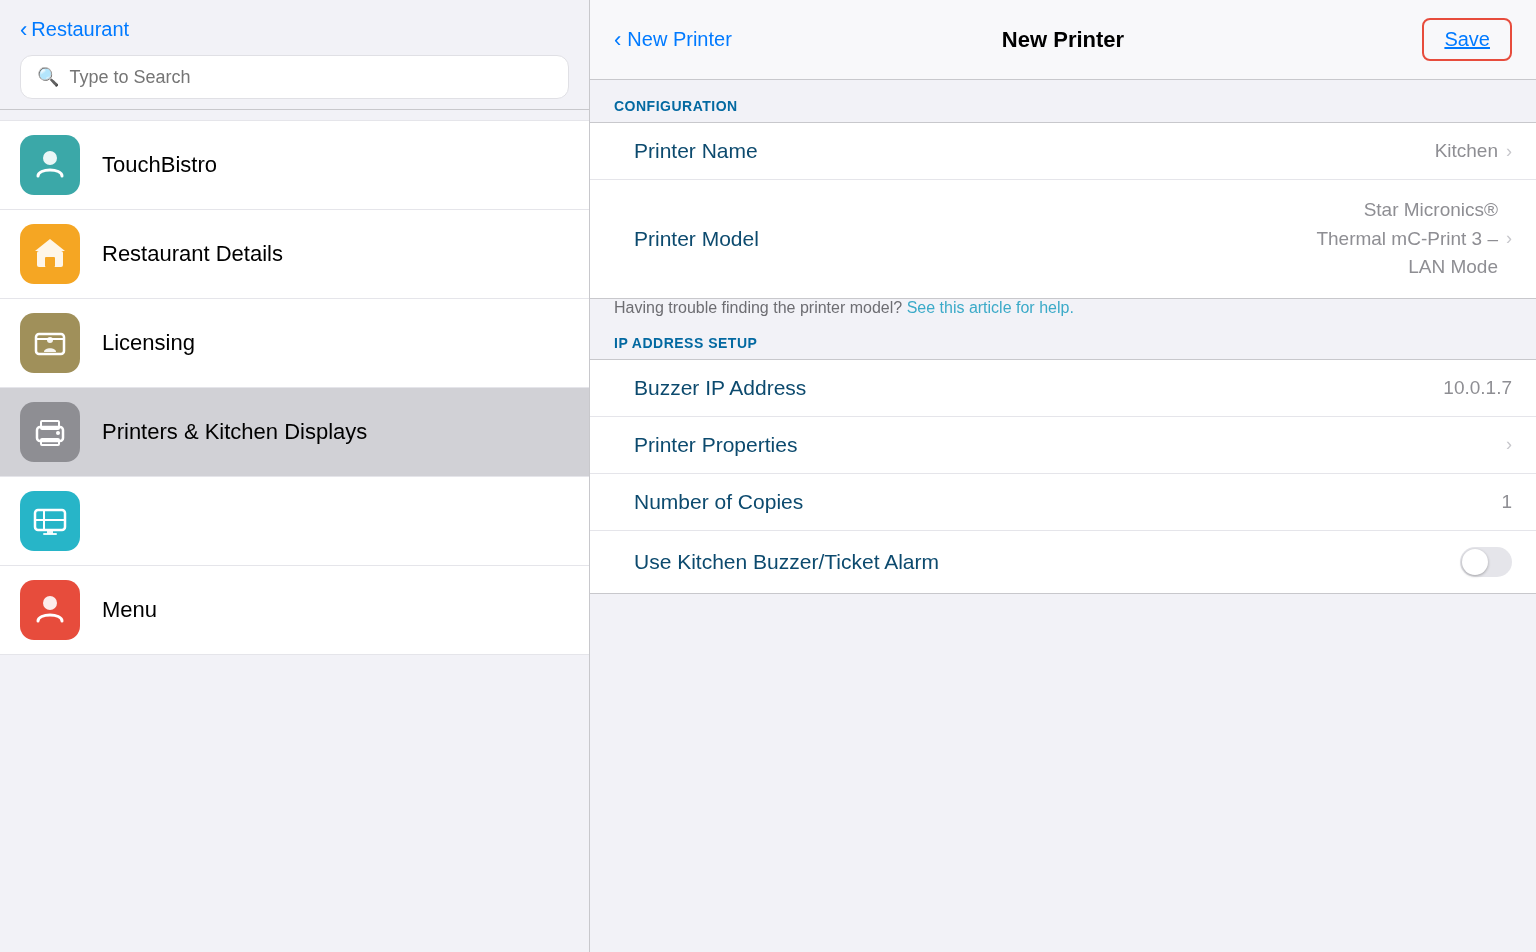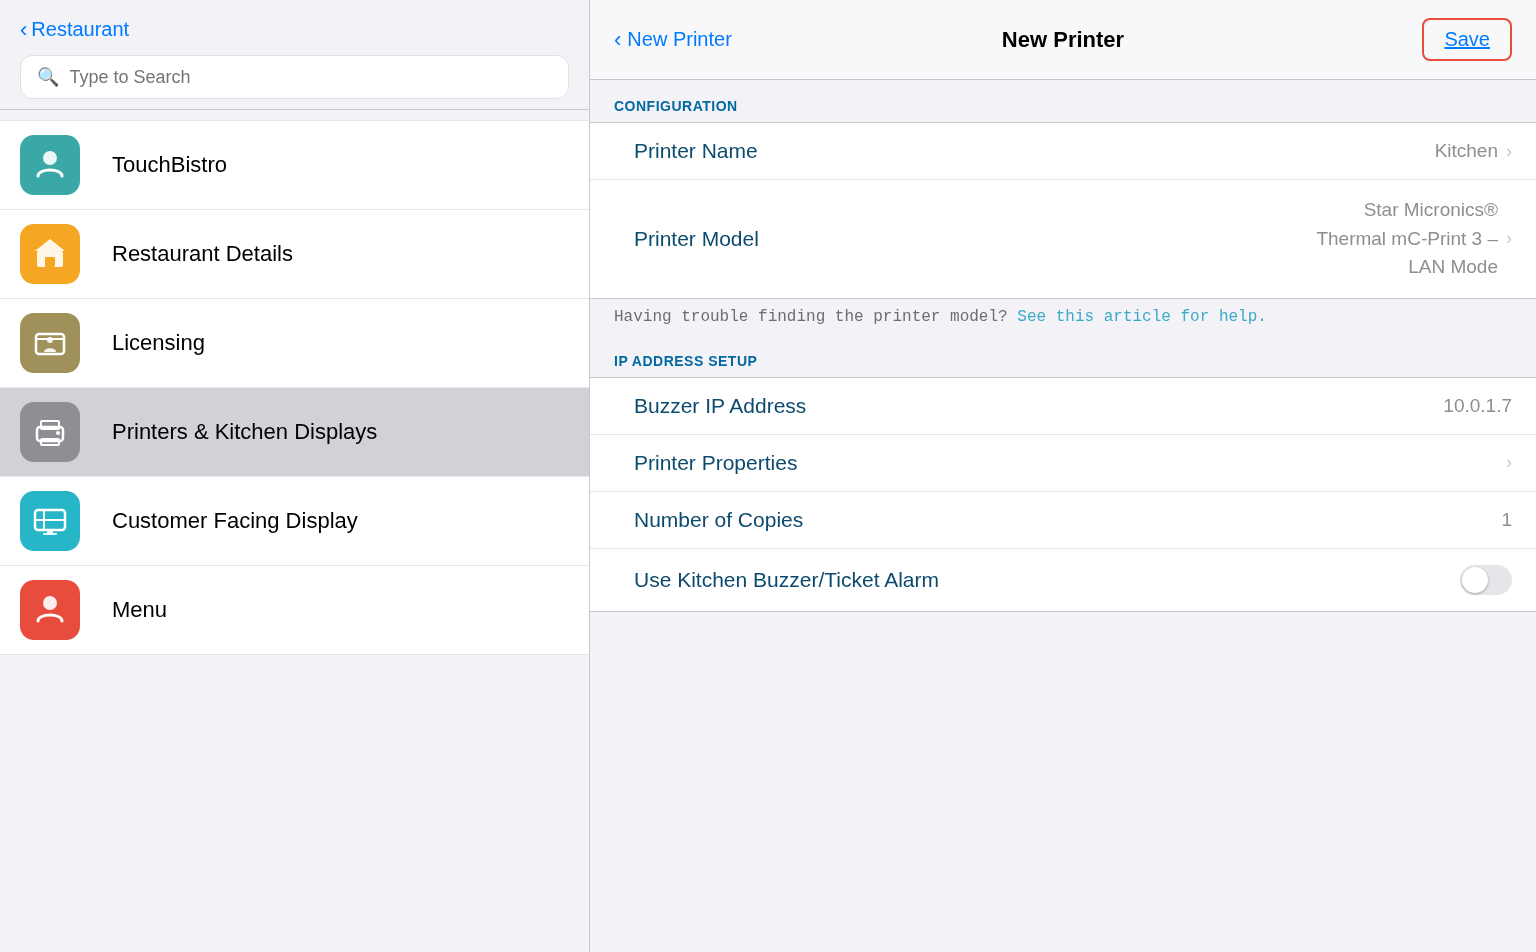--- a/index.html
+++ b/index.html
@@ -74,21 +74,21 @@
       padding-top: 10px;
     }
 
     .nav-item {
       display: flex;
       align-items: center;
       padding: 14px 20px;
       background: #ffffff;
       border-bottom: 1px solid #e5e5ea;
       cursor: pointer;
-      gap: 32px;
+      gap: 22px;
     }
 
     .nav-item.active {
       background: #d1d1d6;
     }
 
     .nav-item:first-child {
       border-top: 1px solid #e5e5ea;
     }
 
@@ -221,25 +221,24 @@
       line-height: 1.5;
       margin-left: 32px;
     }
 
     .chevron-right {
       color: #c7c7cc;
       font-size: 18px;
     }
 
     .help-text {
-      padding: 9px 24px;
+      padding: 0 24px;
       font-size: 16px;
       color: #6d6d72;
       background: #f2f2f7;
-      font-family: Liberation Mono, monospace;
     }
 
     .help-link {
       color: #3baac8;
       cursor: pointer;
     }
 
     .toggle-wrap {
       display: flex;
       align-items: center;
@@ -331,21 +330,20 @@
     <div class="nav-item">
       <div class="nav-icon icon-cyan">
         <svg width="34" height="34" viewBox="0 0 34 34" fill="none">
           <rect x="2" y="6" width="30" height="20" rx="3" stroke="white" stroke-width="2.5" fill="none"></rect>
           <line x1="11" y1="6" x2="11" y2="26" stroke="white" stroke-width="2"></line>
           <line x1="2" y1="16" x2="32" y2="16" stroke="white" stroke-width="2"></line>
           <rect x="14" y="26" width="6" height="4" fill="white" opacity="0.9"></rect>
           <rect x="10" y="29" width="14" height="2" rx="1" fill="white" opacity="0.9"></rect>
         </svg>
       </div>
-      <span class="nav-label">Customer Facing Display</span>
     </div>
 
     <div class="nav-item">
       <div class="nav-icon icon-red">
         <svg width="34" height="34" viewBox="0 0 34 34" fill="none">
           <circle cx="17" cy="10" r="7" fill="white" opacity="0.9"></circle>
           <path d="M5 28 C5 20 29 20 29 28" stroke="white" stroke-width="3" fill="none" stroke-linecap="round"></path>
         </svg>
       </div>
       <span class="nav-label">Menu</span>

